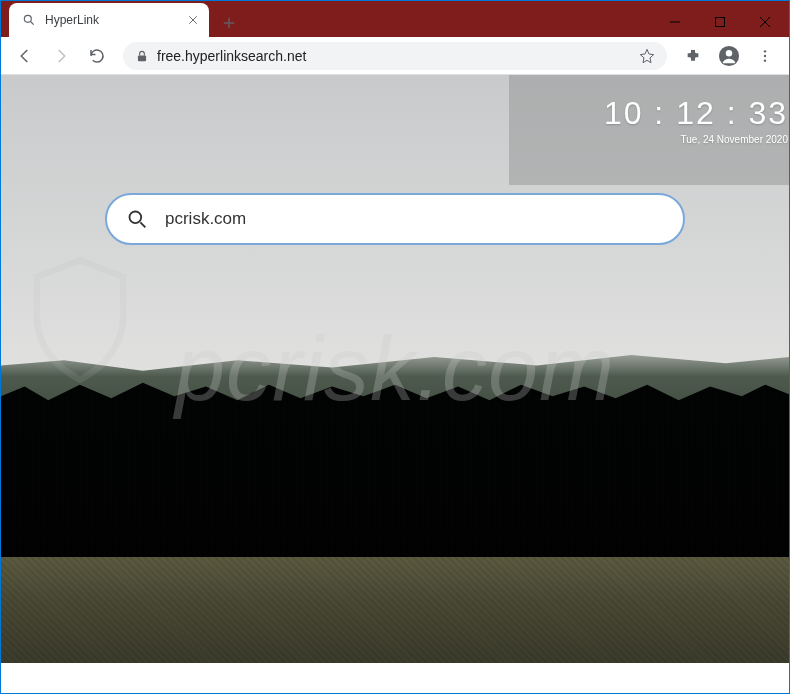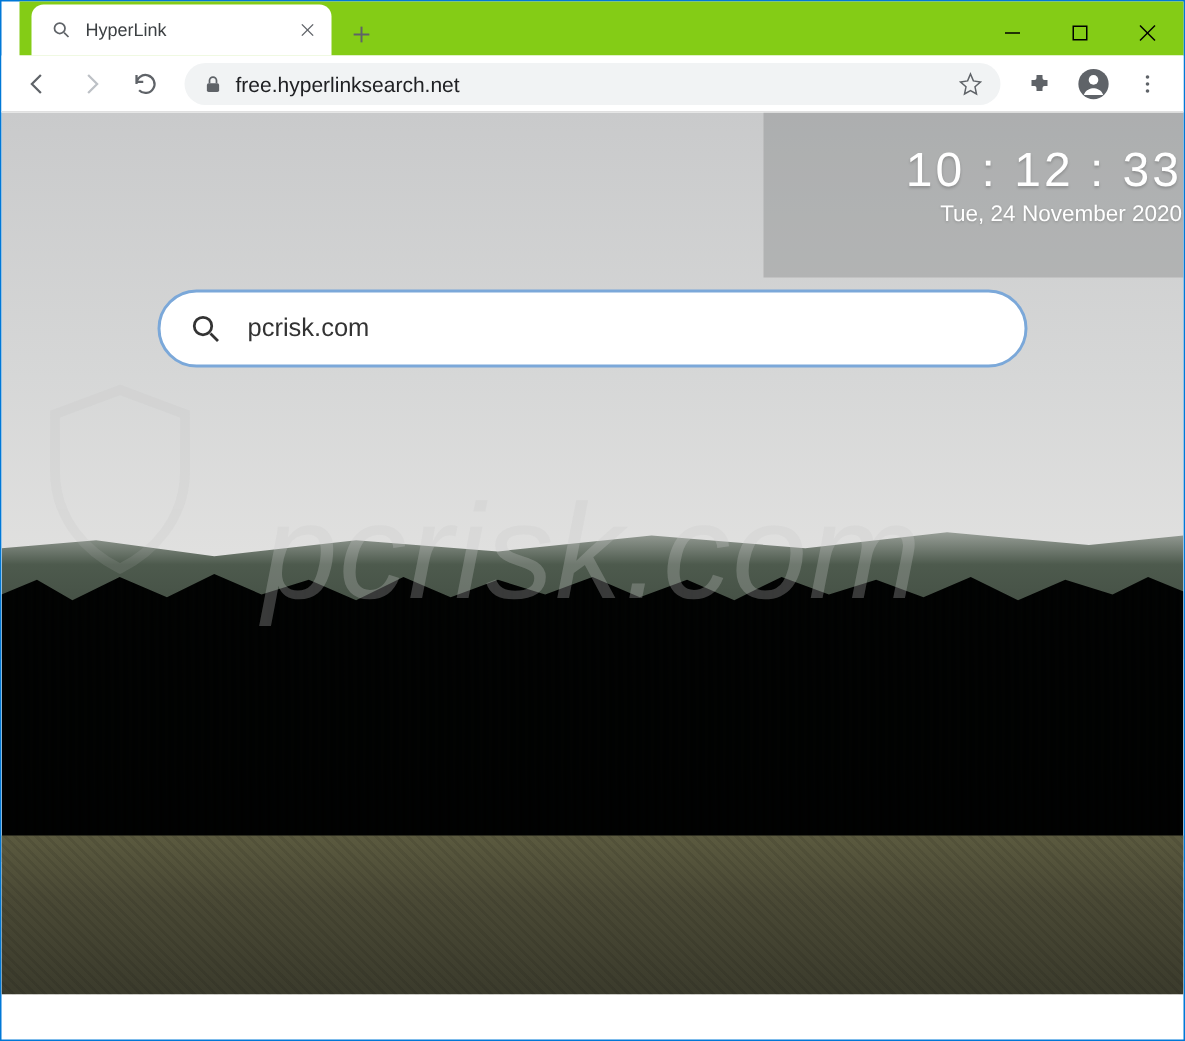--- a/index.html
+++ b/index.html
@@ -4,21 +4,21 @@
   <style>
     * { margin: 0; padding: 0; box-sizing: border-box; }
     body { font-family: -apple-system, BlinkMacSystemFont, 'Segoe UI', Arial, sans-serif; width: 790px; height: 694px; overflow: hidden; position: relative; }
     
     .window { width: 790px; height: 694px; background: #fff; border: 1px solid #0078d7; position: relative; }
     
     .titlebar { height: 30px; background: #fff; display: flex; align-items: center; justify-content: flex-end; padding: 0 2px; }
     .win-btn { width: 45px; height: 28px; display: flex; align-items: center; justify-content: center; cursor: pointer; }
     .win-btn svg { width: 12px; height: 12px; }
     
-    .tabbar { height: 36px; background: #84cc16; display: flex; align-items: flex-end; padding-left: 8px; margin-left: 12px; }
+    .tabbar { height: 36px; background: #7f1d1d; display: flex; align-items: flex-end; padding-left: 8px; }
     .tab { background: #fff; height: 34px; min-width: 200px; border-radius: 8px 8px 0 0; display: flex; align-items: center; padding: 0 8px 0 12px; gap: 8px; cursor: pointer; position: relative; }
     .tab-favicon { width: 16px; height: 16px; display: flex; align-items: center; justify-content: center; color: #5f6368; }
     .tab-title { font-size: 12px; color: #3c4043; flex: 1; }
     .tab-close { width: 16px; height: 16px; display: flex; align-items: center; justify-content: center; border-radius: 50%; cursor: pointer; color: #5f6368; }
     .newtab-btn { width: 28px; height: 28px; display: flex; align-items: center; justify-content: center; margin-left: 6px; cursor: pointer; color: #5f6368; border-radius: 50%; }
     
     .toolbar { height: 38px; background: #fff; display: flex; align-items: center; padding: 0 8px; gap: 4px; border-bottom: 1px solid #e0e0e0; }
     .nav-btn { width: 32px; height: 32px; display: flex; align-items: center; justify-content: center; border-radius: 50%; cursor: pointer; color: #5f6368; }
     .nav-btn.disabled { color: #bdc1c6; cursor: default; }
     
@@ -37,21 +37,21 @@
     .bg-hills { position: absolute; left:0; right:0; top:44%; height:18%; background: linear-gradient(180deg, rgba(80,88,80,0.0) 0%, #4d5a4d 40%, #3b443b 100%); clip-path: polygon(0 30%, 8% 25%, 18% 35%, 30% 25%, 42% 32%, 55% 22%, 68% 30%, 80% 20%, 92% 28%, 100% 22%, 100% 100%, 0 100%); }
     .bg-trees { position:absolute; left:0; right:0; top:52%; height:33%; background: repeating-linear-gradient(90deg, #0e1412 0px, #1c221e 2px, #0a0f0d 4px, #141a17 6px), linear-gradient(180deg,#1a1f1c 0%, #0d1110 100%); background-blend-mode: multiply; clip-path: polygon(0 8%, 3% 3%, 6% 10%, 10% 2%, 14% 9%, 18% 1%, 22% 8%, 26% 3%, 30% 10%, 34% 2%, 38% 9%, 42% 3%, 46% 8%, 50% 2%, 54% 9%, 58% 3%, 62% 10%, 66% 2%, 70% 8%, 74% 3%, 78% 9%, 82% 2%, 86% 10%, 90% 3%, 94% 8%, 97% 2%, 100% 7%, 100% 100%, 0 100%); }
     .bg-ground { position:absolute; left:0; right:0; bottom:0; height:18%; background: linear-gradient(180deg, #5b5a3f 0%, #4a4935 40%, #3b3b2c 100%); }
     .bg-ground::before { content:''; position:absolute; inset:0; background: repeating-linear-gradient(45deg, rgba(0,0,0,0.08) 0 2px, transparent 2px 5px); }
     
     .watermark { position:absolute; left:50%; top:50%; transform: translate(-50%, -50%); font-size: 90px; font-weight: 300; color: rgba(200,200,200,0.28); font-style: italic; letter-spacing: 1px; white-space: nowrap; pointer-events:none; font-family: 'Arial', sans-serif; }
     .wm-shield { position:absolute; left:10%; top:42%; transform: translate(-50%, -50%); opacity:0.15; pointer-events:none; }
     
     .clock-box { position: absolute; top: 20px; right: 1px; text-align: right; color: #fff; text-shadow: 0 1px 2px rgba(0,0,0,0.2); }
     .clock-time { font-size: 32px; font-weight: 400; letter-spacing: 2px; }
-    .clock-date { font-size: 15px; margin-top: 2px; }
+    .clock-date { font-size: 10px; margin-top: 2px; }
     
     .searchbox-wrap { position: absolute; top: 118px; left: 50%; transform: translateX(-50%); width: 580px; }
     .searchbox { width: 100%; height: 52px; background: #fff; border: 2px solid #7ba8d9; border-radius: 26px; display: flex; align-items: center; padding: 0 20px; gap: 18px; }
     .search-icon { width: 20px; height: 20px; color: #333; display:flex; }
     .search-input { flex:1; border:none; outline:none; font-size: 17px; color: #333; background: transparent; font-family: inherit; }
   </style>
 </head>
 <body>
 
 <div class="window">

